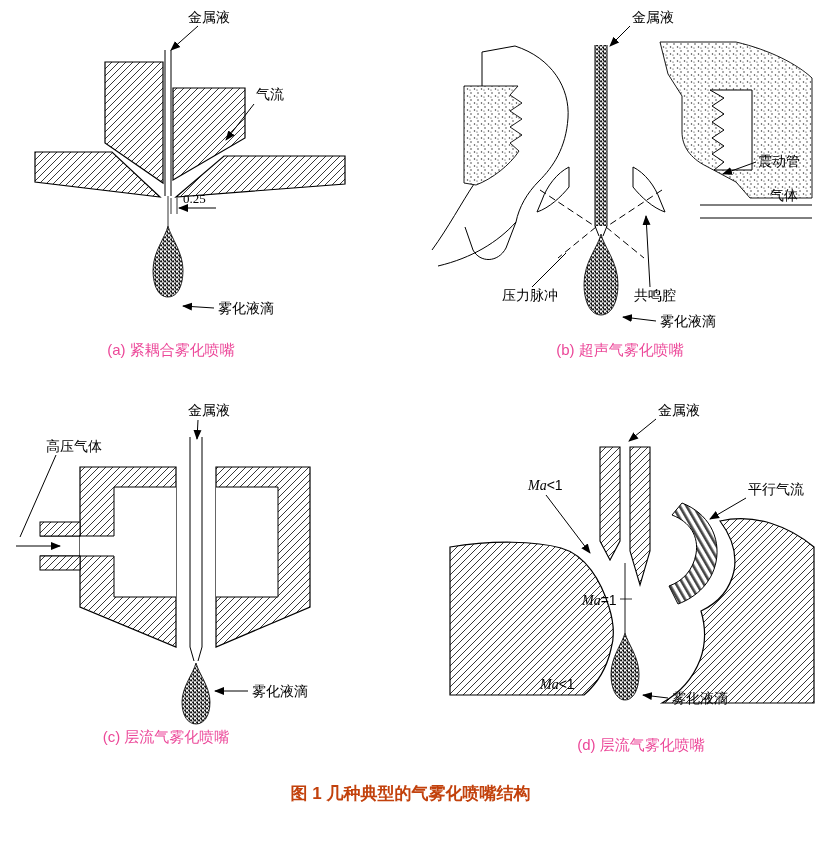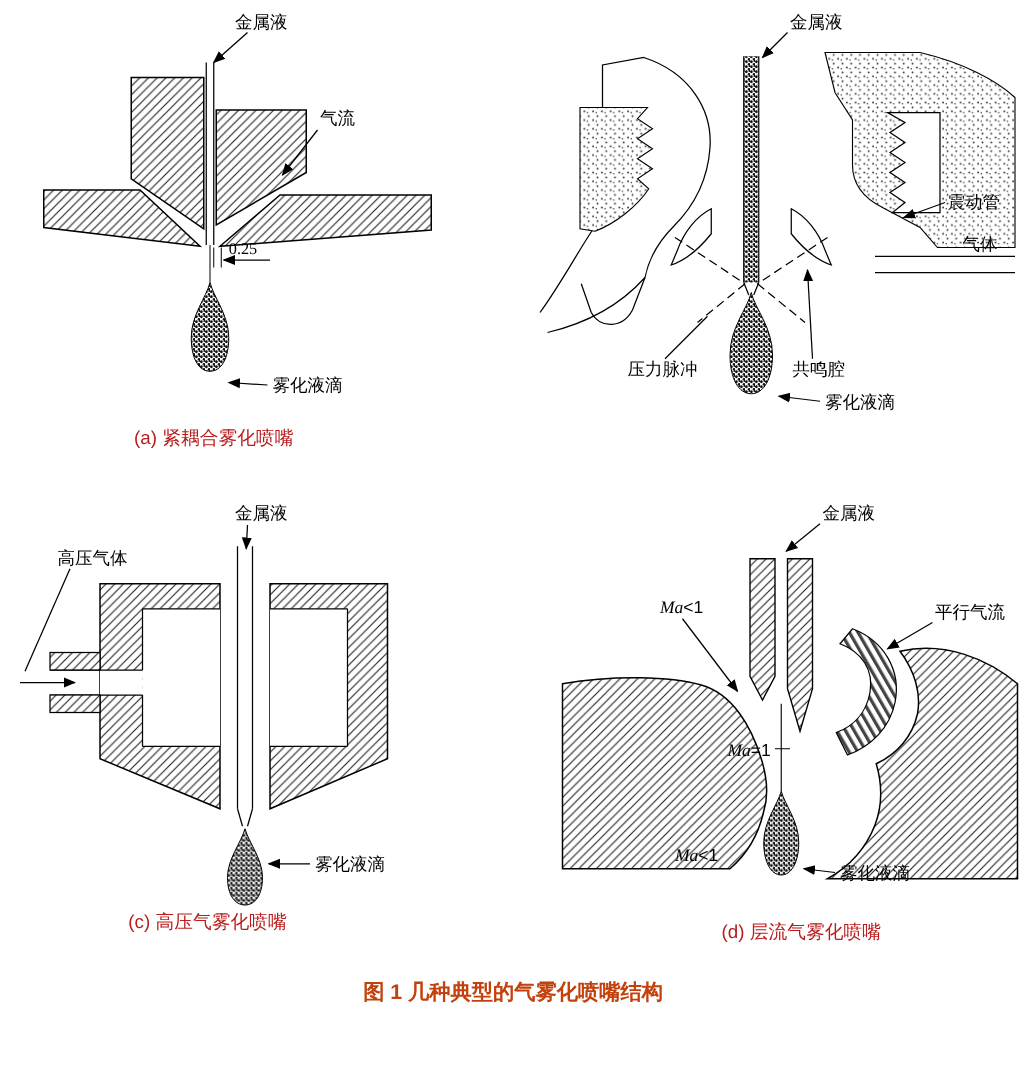--- a/index.html
+++ b/index.html
@@ -2,21 +2,21 @@
 <html><head>
 <meta charset="utf-8">
 <style>
   html,body{margin:0;padding:0;background:#fff;}
   #canvas{
     position:relative;width:821px;height:858px;background:#fff;overflow:hidden;
     font-family:"Liberation Sans","DejaVu Sans",sans-serif;color:#000;
   }
   .panel-svg{position:absolute;}
   .subcaption{
-    position:absolute;text-align:center;font-size:15px;color:#b91c1c;
+    position:absolute;text-align:center;font-size:15px;color:#ec4899;
     font-family:"Liberation Sans","DejaVu Sans",sans-serif;
   }
   .figcap-zh{
     position:absolute;left:0;top:782px;width:821px;text-align:center;
     font-size:17px;font-weight:bold;color:#c2410c;
   }
   .figcap-en{
     position:absolute;left:0;top:817px;width:821px;text-align:center;
     font-size:16px;font-weight:bold;font-family:"Liberation Serif","DejaVu Serif",serif;
   }
@@ -173,18 +173,19 @@
     <text x="328" y="99">平行气流</text>
     <line x1="126" y1="100" x2="170" y2="158" stroke="#000" stroke-width="1" marker-end="url(#arr)"></line>
     <text x="108" y="95"><tspan font-style="italic" font-family="Liberation Serif, DejaVu Serif, serif">Ma</tspan><tspan>&lt;1</tspan></text>
     <text x="162" y="210"><tspan font-style="italic" font-family="Liberation Serif, DejaVu Serif, serif">Ma</tspan><tspan>=1</tspan></text>
     <text x="120" y="294"><tspan font-style="italic" font-family="Liberation Serif, DejaVu Serif, serif">Ma</tspan><tspan>&lt;1</tspan></text>
     <line x1="248" y1="303" x2="223" y2="300" stroke="#000" stroke-width="1" marker-end="url(#arr)"></line>
     <text x="252" y="308">雾化液滴</text>
   </svg>
 
   <div class="subcaption" style="left:11px;top:341px;width:320px">(a) 紧耦合雾化喷嘴</div>
-  <div class="subcaption" style="left:6px;top:728px;width:320px">(c) 高压气雾化喷嘴</div>
+  <div class="subcaption" style="left:460px;top:341px;width:320px">(b) 超声气雾化喷嘴</div>
+  <div class="subcaption" style="left:6px;top:728px;width:320px">(c) 层流气雾化喷嘴</div>
   <div class="subcaption" style="left:481px;top:736px;width:320px">(d) 层流气雾化喷嘴</div>
 
   <div class="figcap-zh">图 1  几种典型的气雾化喷嘴结构</div>
 
 </div>
 
 </body></html>

